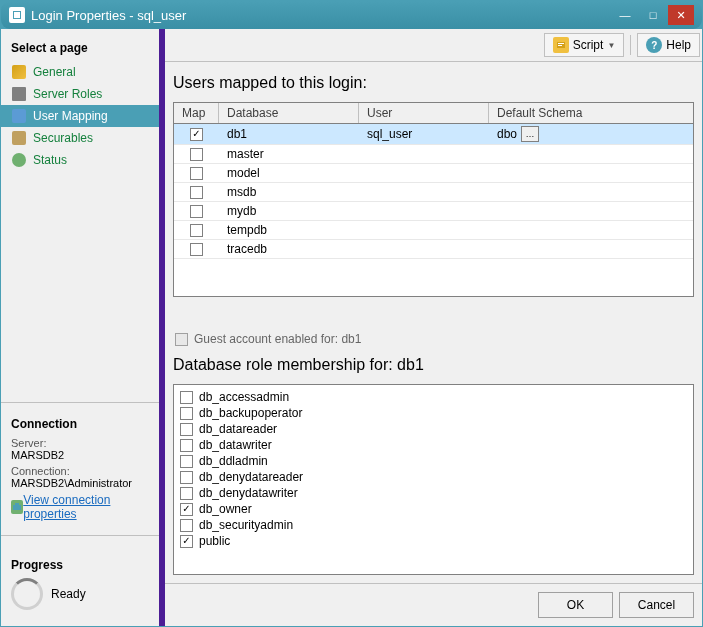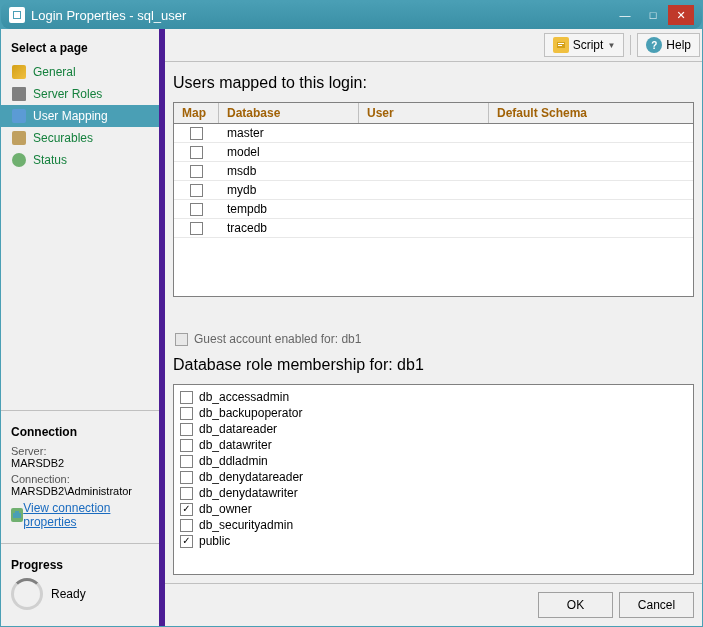--- a/index.html
+++ b/index.html
@@ -23,32 +23,32 @@
     .icon-user-mapping { width: 14px; height: 14px; background: #5b9bd5; border-radius: 2px; }
     .icon-securables { width: 14px; height: 14px; background: #c0a060; border-radius: 2px; }
     .icon-status { width: 14px; height: 14px; background: #70b070; border-radius: 50%; }
     .sidebar-spacer { flex: 1; }
     .sidebar-divider { height: 1px; background: #c0c0c0; margin: 6px 0; }
     .connection-section { padding: 8px 10px; }
     .connection-title { font-weight: 700; font-size: 12px; margin-bottom: 6px; }
     .connection-label { color: #555; font-size: 11px; }
     .connection-value { color: #000; font-size: 11px; margin-bottom: 4px; }
     .view-connection-link { color: #1a6bbf; text-decoration: underline; cursor: pointer; display: flex; align-items: center; gap: 0; font-size: 11px; margin-top: 4px; }
-    .progress-section { padding: 8px 10px; }
+    .progress-section { padding: 8px 10px; margin-top: 8px; }
     .progress-title { font-weight: 700; font-size: 12px; margin-bottom: 6px; }
     .progress-content { display: flex; align-items: center; gap: 8px; }
     .progress-spinner { width: 32px; height: 32px; border-radius: 50%; border: 3px solid #d0d0d0; border-top-color: #808080; flex-shrink: 0; }
     .main-content { flex: 1; padding: 8px; display: flex; flex-direction: column; gap: 6px; }
     .toolbar { display: flex; align-items: center; gap: 4px; padding: 4px 2px; border-bottom: 1px solid #c0c0c0; margin-bottom: 4px; justify-content: flex-end; }
     .toolbar-btn { display: flex; align-items: center; gap: 4px; padding: 3px 8px; border: 1px solid #c0c0c0; background: #f5f5f5; cursor: pointer; font-size: 12px; }
     .toolbar-divider { width: 1px; height: 20px; background: #c0c0c0; margin: 0 2px; }
     .section-label { font-size: 16px; color: #000; margin-bottom: 4px; }
     .table-container { border: 1px solid #808080; background: white; flex: 0 0 auto; }
     .table-header { display: flex; background: #f0f0f0; border-bottom: 1px solid #808080; }
-    .th { padding: 3px 8px; font-weight: 700; border-right: 1px solid #c0c0c0; color: #a16207; }
+    .th { padding: 3px 8px; font-weight: 400; border-right: 1px solid #c0c0c0; color: #404040; }
     .th:last-child { border-right: none; }
     .th-map { width: 45px; }
     .th-database { width: 140px; }
     .th-user { width: 130px; }
     .th-schema { flex: 1; }
     .table-row { display: flex; align-items: center; border-bottom: 1px solid #e8e8e8; }
     .table-row.selected { background: #cce8ff; }
     .td { padding: 2px 8px; color: #000; }
     .td-map { width: 45px; display: flex; align-items: center; justify-content: center; }
     .td-database { width: 140px; }
@@ -183,20 +183,31 @@
         <div class="section-label">Users mapped to this login:</div>
 
         <div class="table-container" style="height:195px; overflow-y:auto;">
           <div class="table-header">
             <div class="th th-map">Map</div>
             <div class="th th-database">Database</div>
             <div class="th th-user">User</div>
             <div class="th th-schema">Default Schema</div>
           </div>
 
+          <div class="table-row selected">
+            <div class="td td-map">
+                <div class="checkbox checked"></div>
+              </div>
+            <div class="td td-database">db1</div>
+            <div class="td td-user">sql_user</div>
+            <div class="td td-schema">
+              <span>dbo</span>
+              <div class="schema-browse-btn">…</div>
+            </div>
+          </div>
 
           <div class="table-row">
             <div class="td td-map">
                 <div class="checkbox"></div>
               </div>
             <div class="td td-database">master</div>
             <div class="td td-user"></div>
             <div class="td td-schema"></div>
           </div>
 

